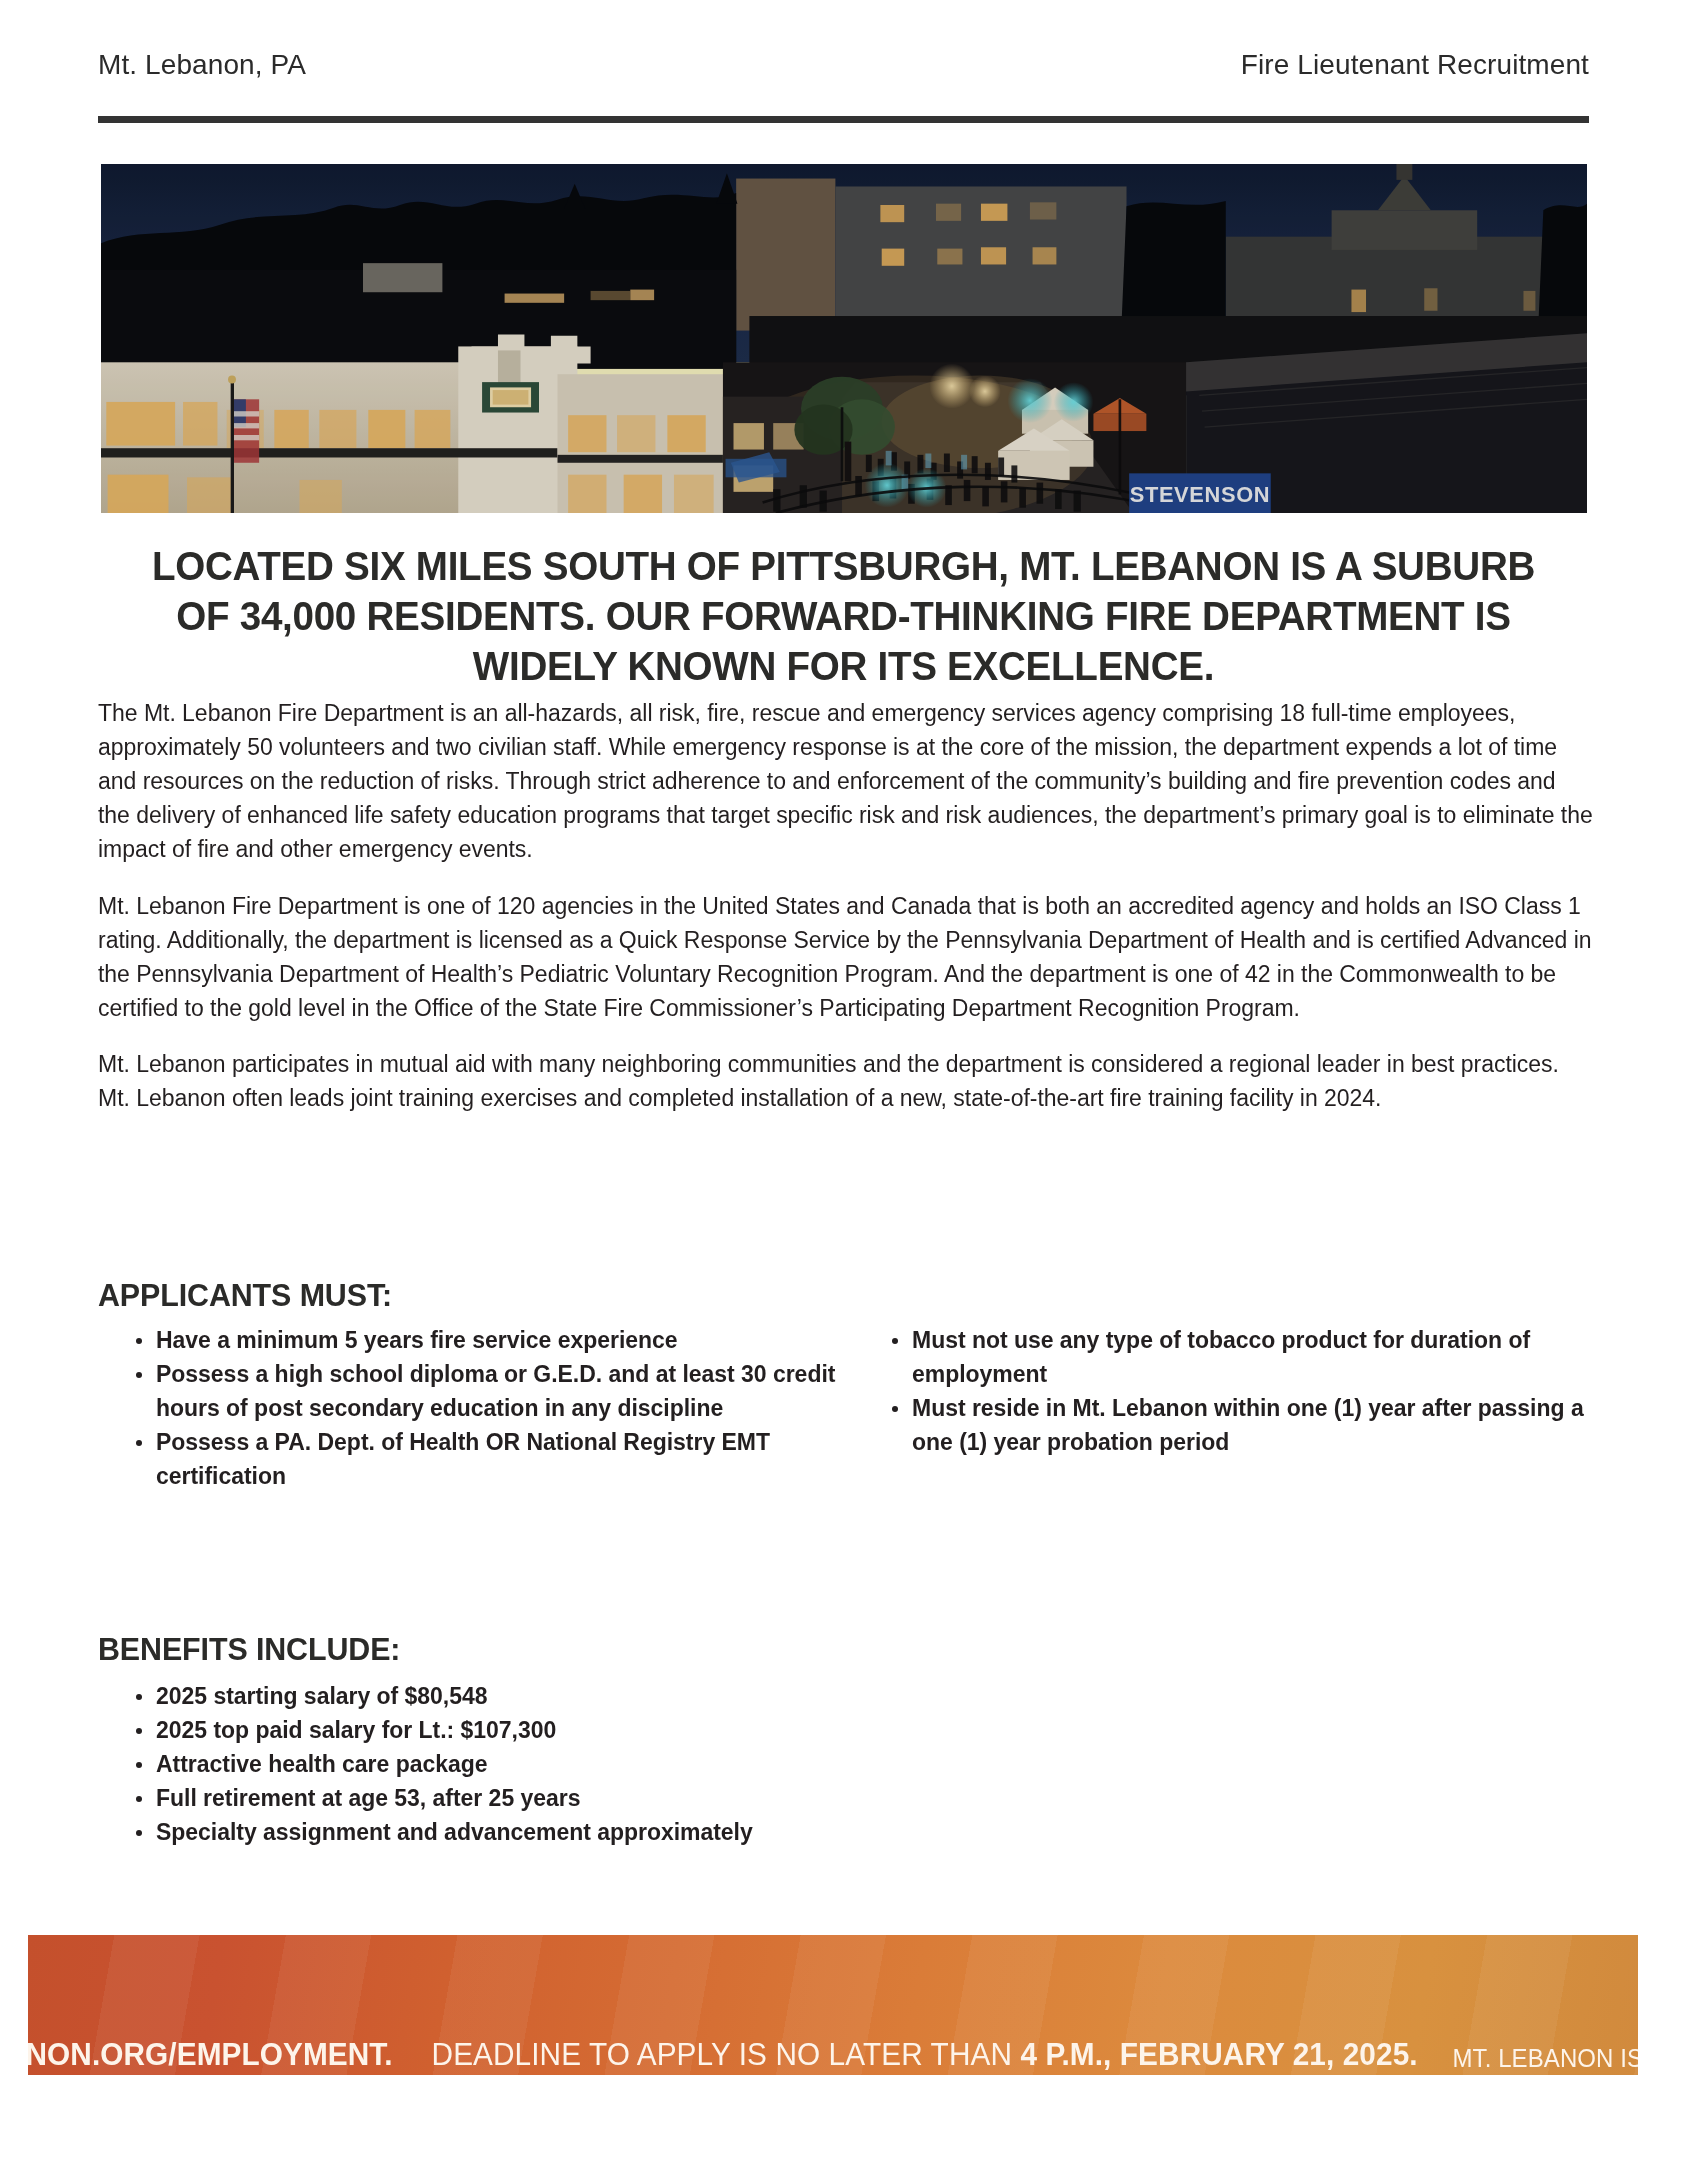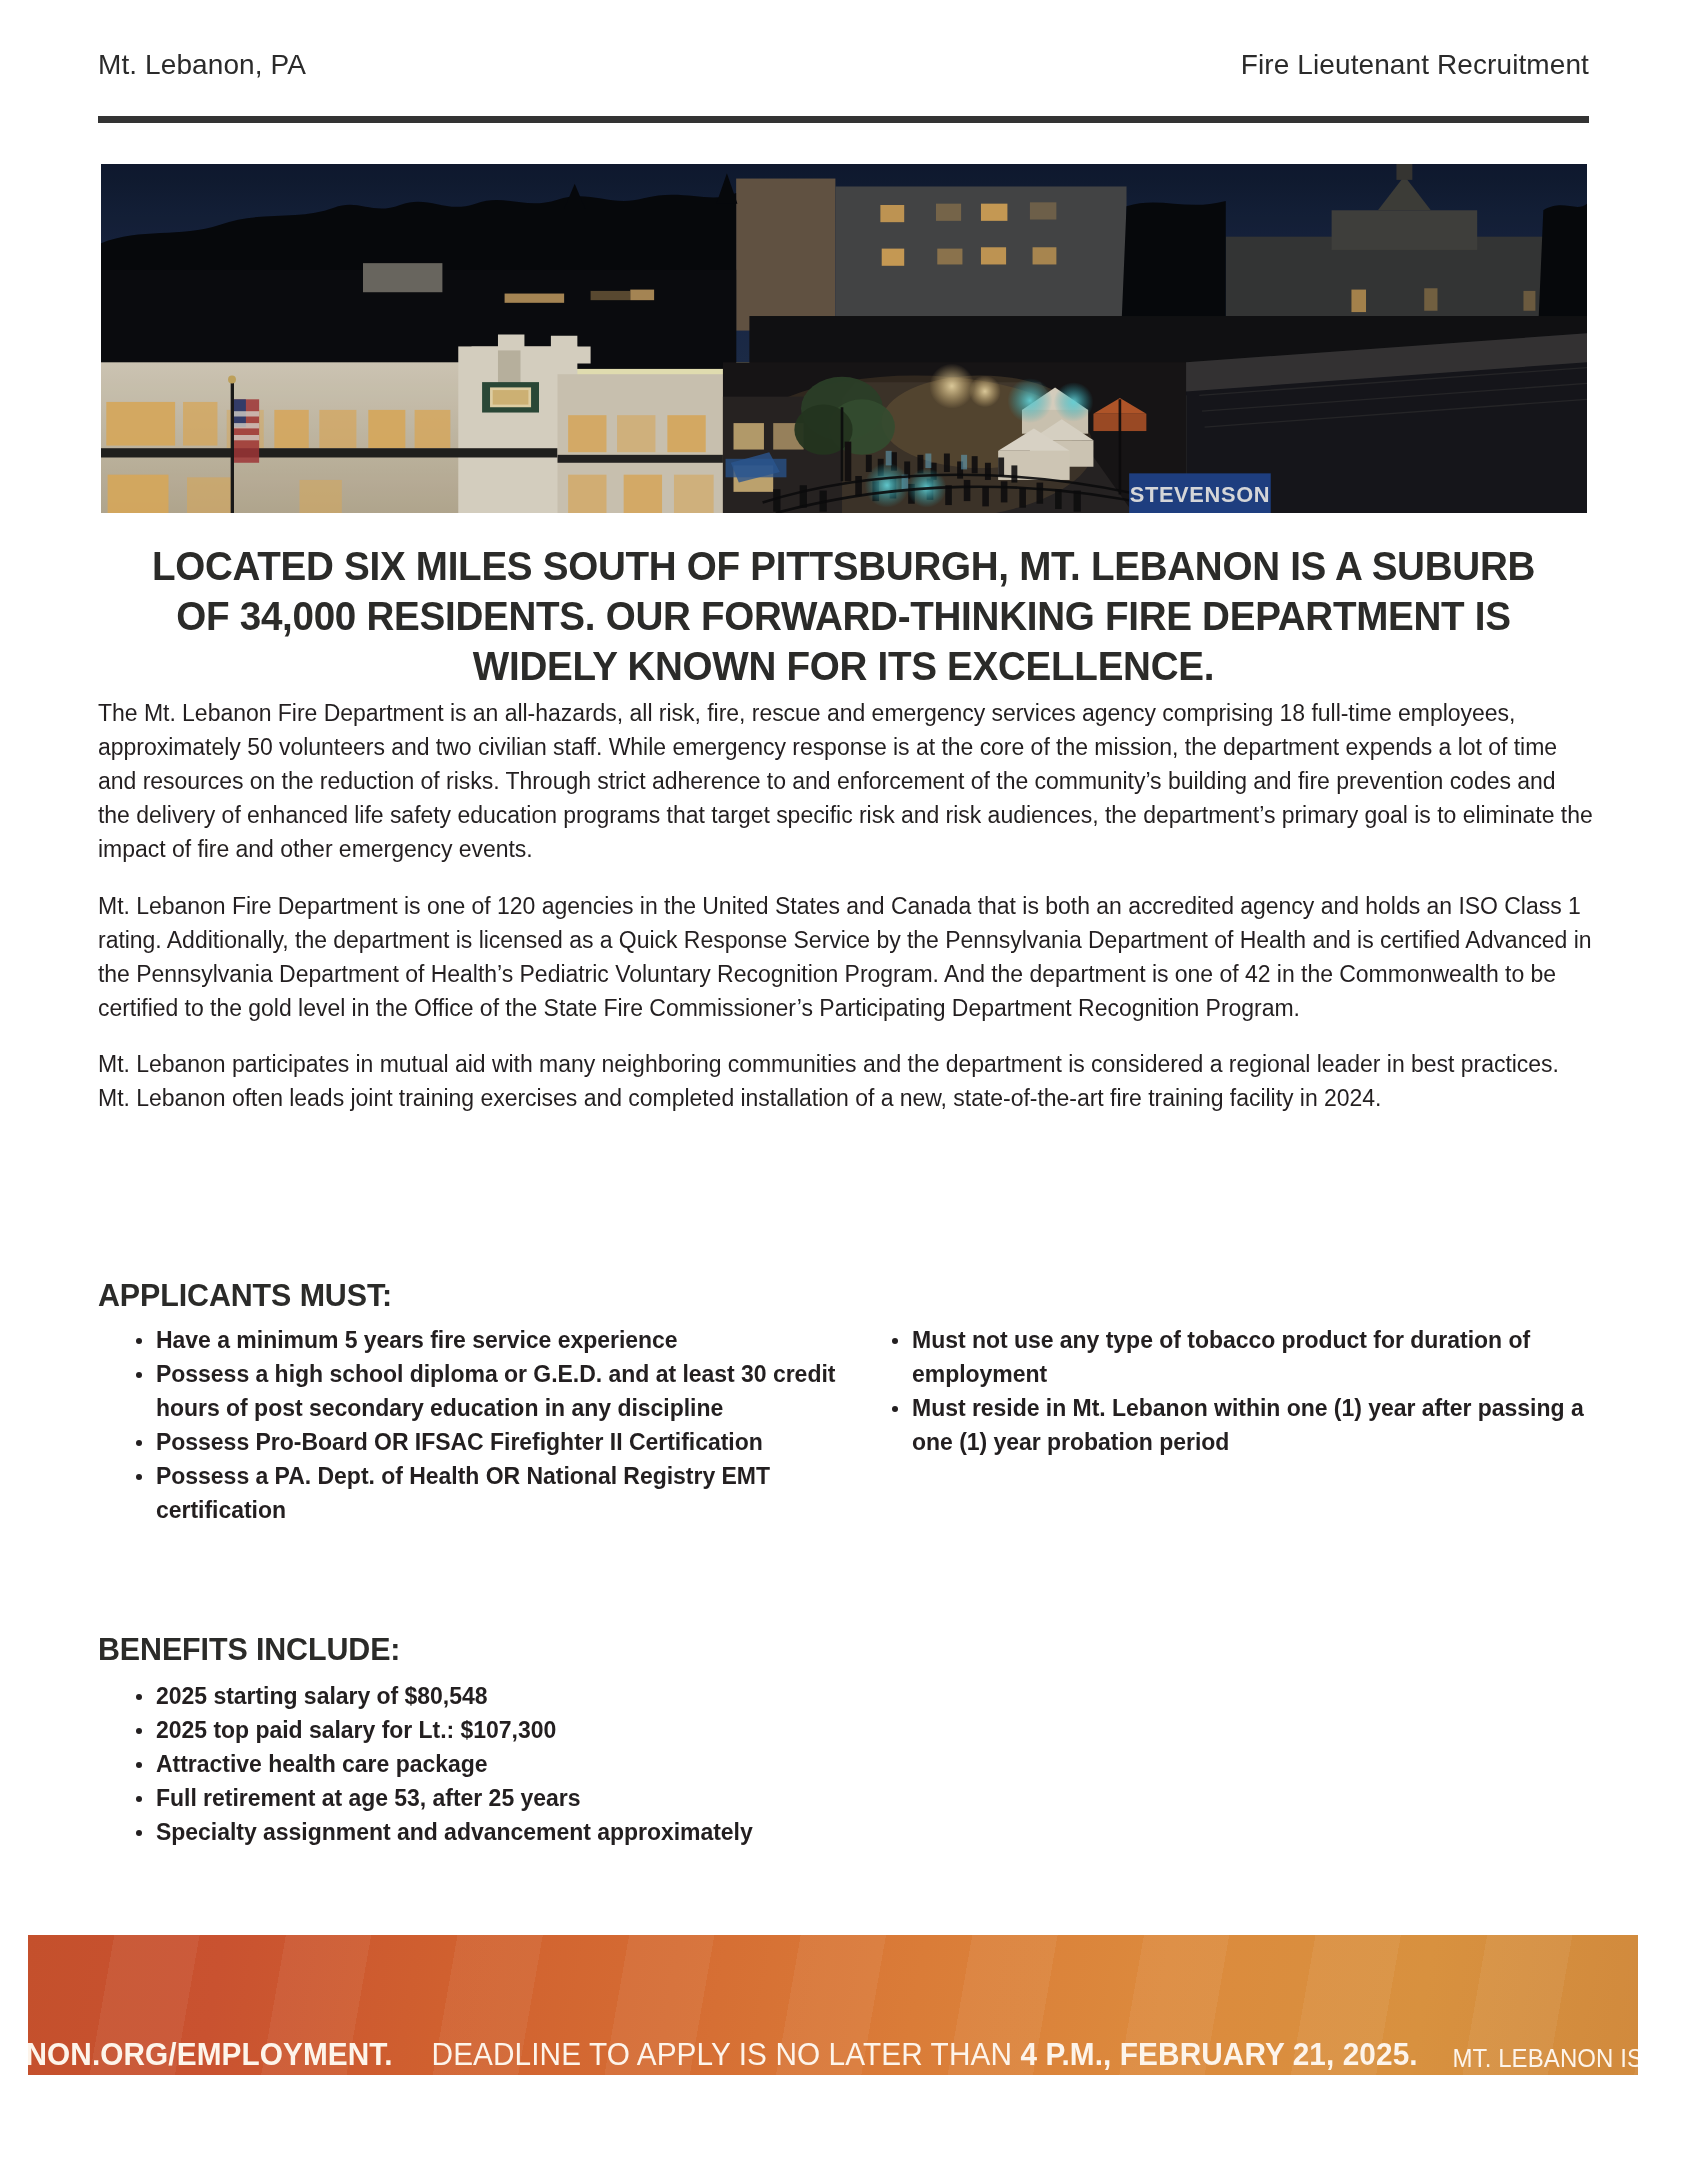--- a/index.html
+++ b/index.html
@@ -450,21 +450,20 @@
     <p class="para">The Mt. Lebanon Fire Department is an all-hazards, all risk, fire, rescue and emergency services agency comprising 18 full-time employees, approximately 50 volunteers and two civilian staff. While emergency response is at the core of the mission, the department expends a lot of time and resources on the reduction of risks. Through strict adherence to and enforcement of the community’s building and fire prevention codes and the delivery of enhanced life safety education programs that target specific risk and risk audiences, the department’s primary goal is to eliminate the impact of fire and other emergency events.</p>
     <p class="para">Mt. Lebanon Fire Department is one of 120 agencies in the United States and Canada that is both an accredited agency and holds an ISO Class 1 rating. Additionally, the department is  licensed as a Quick Response Service by the Pennsylvania Department of Health and  is certified Advanced in the Pennsylvania Department of Health’s Pediatric Voluntary Recognition Program. And the department is one of 42 in the Commonwealth to be certified to the gold level in the Office of the State Fire Commissioner’s Participating Department Recognition Program.</p>
     <p class="para">Mt. Lebanon participates in mutual aid with many neighboring communities and the department is considered a regional leader in best practices. Mt. Lebanon often leads joint training exercises and completed installation of a new, state-of-the-art fire training facility in 2024.</p>
   </div>
 
   <h2 class="section-h" id="applicants-heading">APPLICANTS MUST:</h2>
 
   <ul class="bullets" id="applicants-left">
     <li>Have a minimum 5 years fire service experience</li>
     <li>Possess a high school diploma or G.E.D. and at least 30 credit hours of post secondary education in any discipline</li>
-    <li>Possess Pro-Board OR IFSAC Firefighter II Certification</li>
     <li>Possess a PA. Dept. of Health OR National Registry EMT certification</li>
   </ul>
 
   <ul class="bullets" id="applicants-right">
     <li>Must not use any type of tobacco product for duration of employment</li>
     <li>Must reside in Mt. Lebanon within one (1) year after passing a one (1) year probation period</li>
   </ul>
 
   <h2 class="section-h" id="benefits-heading">BENEFITS INCLUDE:</h2>
 

